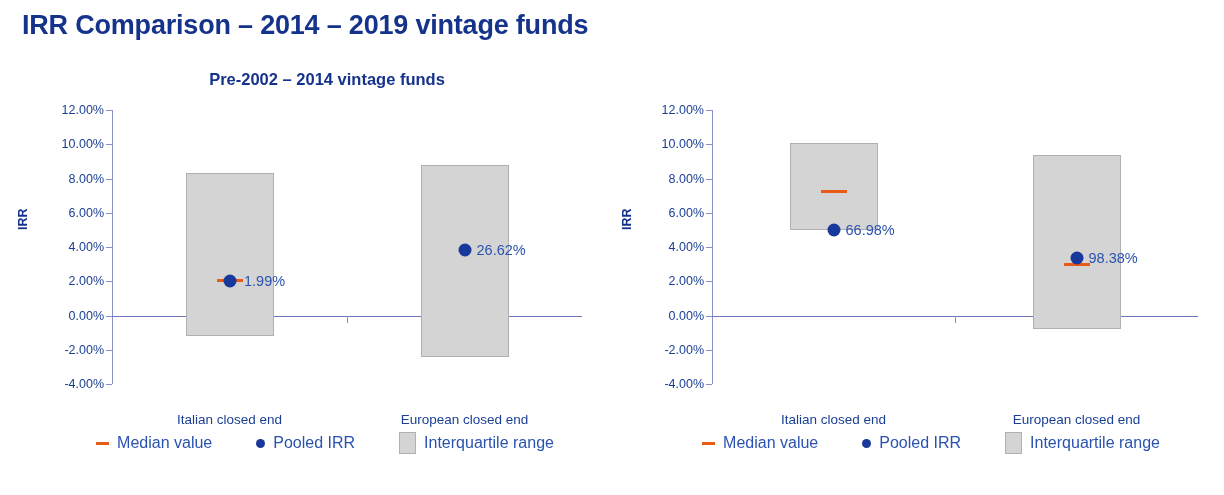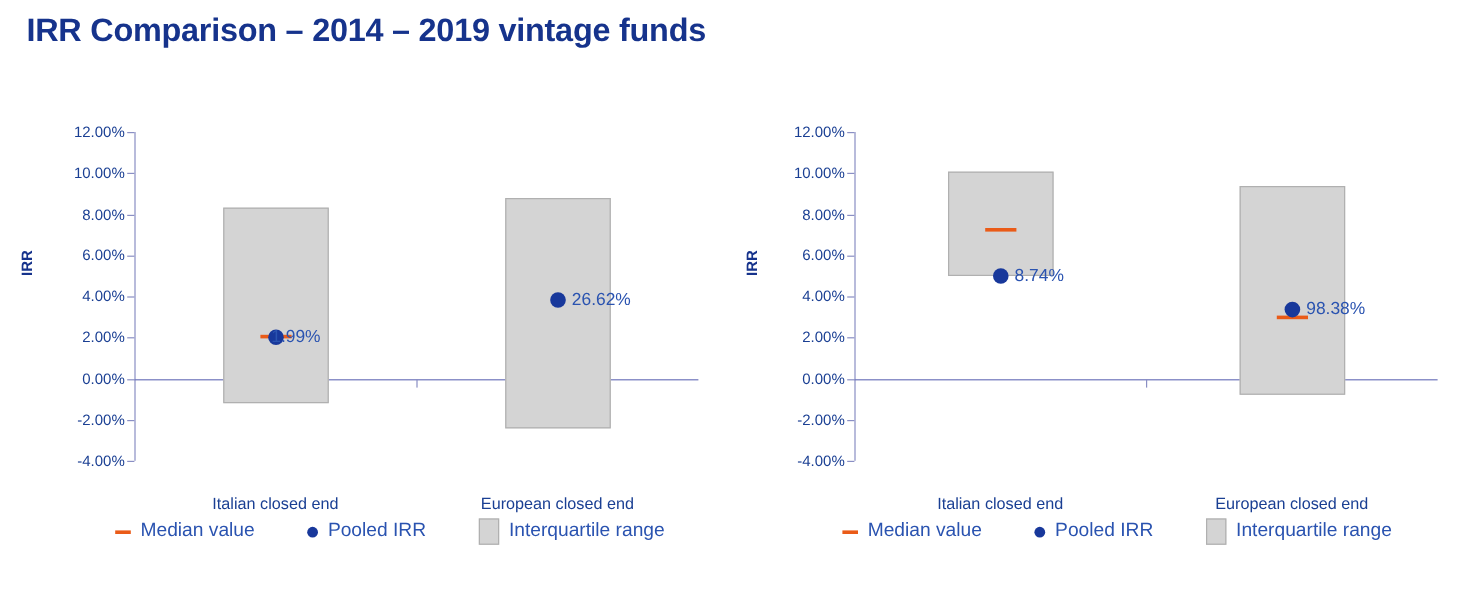--- a/index.html
+++ b/index.html
@@ -194,20 +194,21 @@
     box-sizing: border-box;
     flex: none;
   }
 </style>
 </head>
 <body>
 
 <div id="page-title">IRR Comparison – 2014 – 2019 vintage funds</div>
 
 <div class="panel" id="panel-left">
+  <div class="panel-title">Pre-2002 – 2014 vintage funds</div>
   <div class="axis-title">IRR</div>
   <div class="ytick-wrap">
       <div class="ytick-label" style="top: 0px;">12.00%</div>
       <div class="ytick-label" style="top: 34.25px;">10.00%</div>
       <div class="ytick-label" style="top: 68.5px;">8.00%</div>
       <div class="ytick-label" style="top: 102.75px;">6.00%</div>
       <div class="ytick-label" style="top: 137px;">4.00%</div>
       <div class="ytick-label" style="top: 171.25px;">2.00%</div>
       <div class="ytick-label" style="top: 205.5px;">0.00%</div>
       <div class="ytick-label" style="top: 239.75px;">-2.00%</div>
@@ -221,21 +222,21 @@
       <div class="tick-mark" style="top: 102.75px;"></div>
       <div class="tick-mark" style="top: 137px;"></div>
       <div class="tick-mark" style="top: 171.25px;"></div>
       <div class="tick-mark" style="top: 205.5px;"></div>
       <div class="tick-mark" style="top: 239.75px;"></div>
       <div class="tick-mark" style="top: 274px;"></div>
       <div class="zero-line" style="top: 205.5px;"></div>
       <div class="box" style="left: 73.5px; top: 63.3625px; width: 88px; height: 162.688px;"></div>
       <div class="median" style="left: 104.5px; top: 168.681px; width: 26px;"></div>
       <div class="dot" style="left: 117.5px; top: 171.421px;"></div>
-      <div class="dot-label" style="left: 114px; top: 171.421px;">1.99%</div>
+      <div class="dot-label" style="left: 132px; top: 171.421px;">1.99%</div>
       <div class="cat-label" style="left: 117.5px; top: 302px;">Italian closed end</div>
       <div class="cat-tick" style="left: 235px; top: 205.5px;"></div>
       <div class="box" style="left: 308.5px; top: 54.8px; width: 88px; height: 191.8px;"></div>
       <div class="dot" style="left: 352.5px; top: 140.254px;"></div>
       <div class="dot-label" style="left: 364.5px; top: 140.254px;">26.62%</div>
       <div class="cat-label" style="left: 352.5px; top: 302px;">European closed end</div>
     </div>
   <div class="legend">
       <div class="legend-item">
         <span class="swatch-median"></span>
@@ -273,21 +274,21 @@
       <div class="tick-mark" style="top: 102.75px;"></div>
       <div class="tick-mark" style="top: 137px;"></div>
       <div class="tick-mark" style="top: 171.25px;"></div>
       <div class="tick-mark" style="top: 205.5px;"></div>
       <div class="tick-mark" style="top: 239.75px;"></div>
       <div class="tick-mark" style="top: 274px;"></div>
       <div class="zero-line" style="top: 205.5px;"></div>
       <div class="box" style="left: 77.5px; top: 32.5375px; width: 88px; height: 87.3375px;"></div>
       <div class="median" style="left: 108.5px; top: 79.6312px; width: 26px;"></div>
       <div class="dot" style="left: 121.5px; top: 120.389px;"></div>
-      <div class="dot-label" style="left: 133.5px; top: 120.389px;">8.74%</div>
+      <div class="dot-label" style="left: 133.5px; top: 120.389px;">66.98%</div>
       <div class="cat-label" style="left: 121.5px; top: 302px;">Italian closed end</div>
       <div class="cat-tick" style="left: 243px; top: 205.5px;"></div>
       <div class="box" style="left: 320.5px; top: 44.525px; width: 88px; height: 174.675px;"></div>
       <div class="median" style="left: 351.5px; top: 153.269px; width: 26px;"></div>
       <div class="dot" style="left: 364.5px; top: 147.618px;"></div>
       <div class="dot-label" style="left: 376.5px; top: 147.618px;">98.38%</div>
       <div class="cat-label" style="left: 364.5px; top: 302px;">European closed end</div>
     </div>
   <div class="legend">
       <div class="legend-item">

